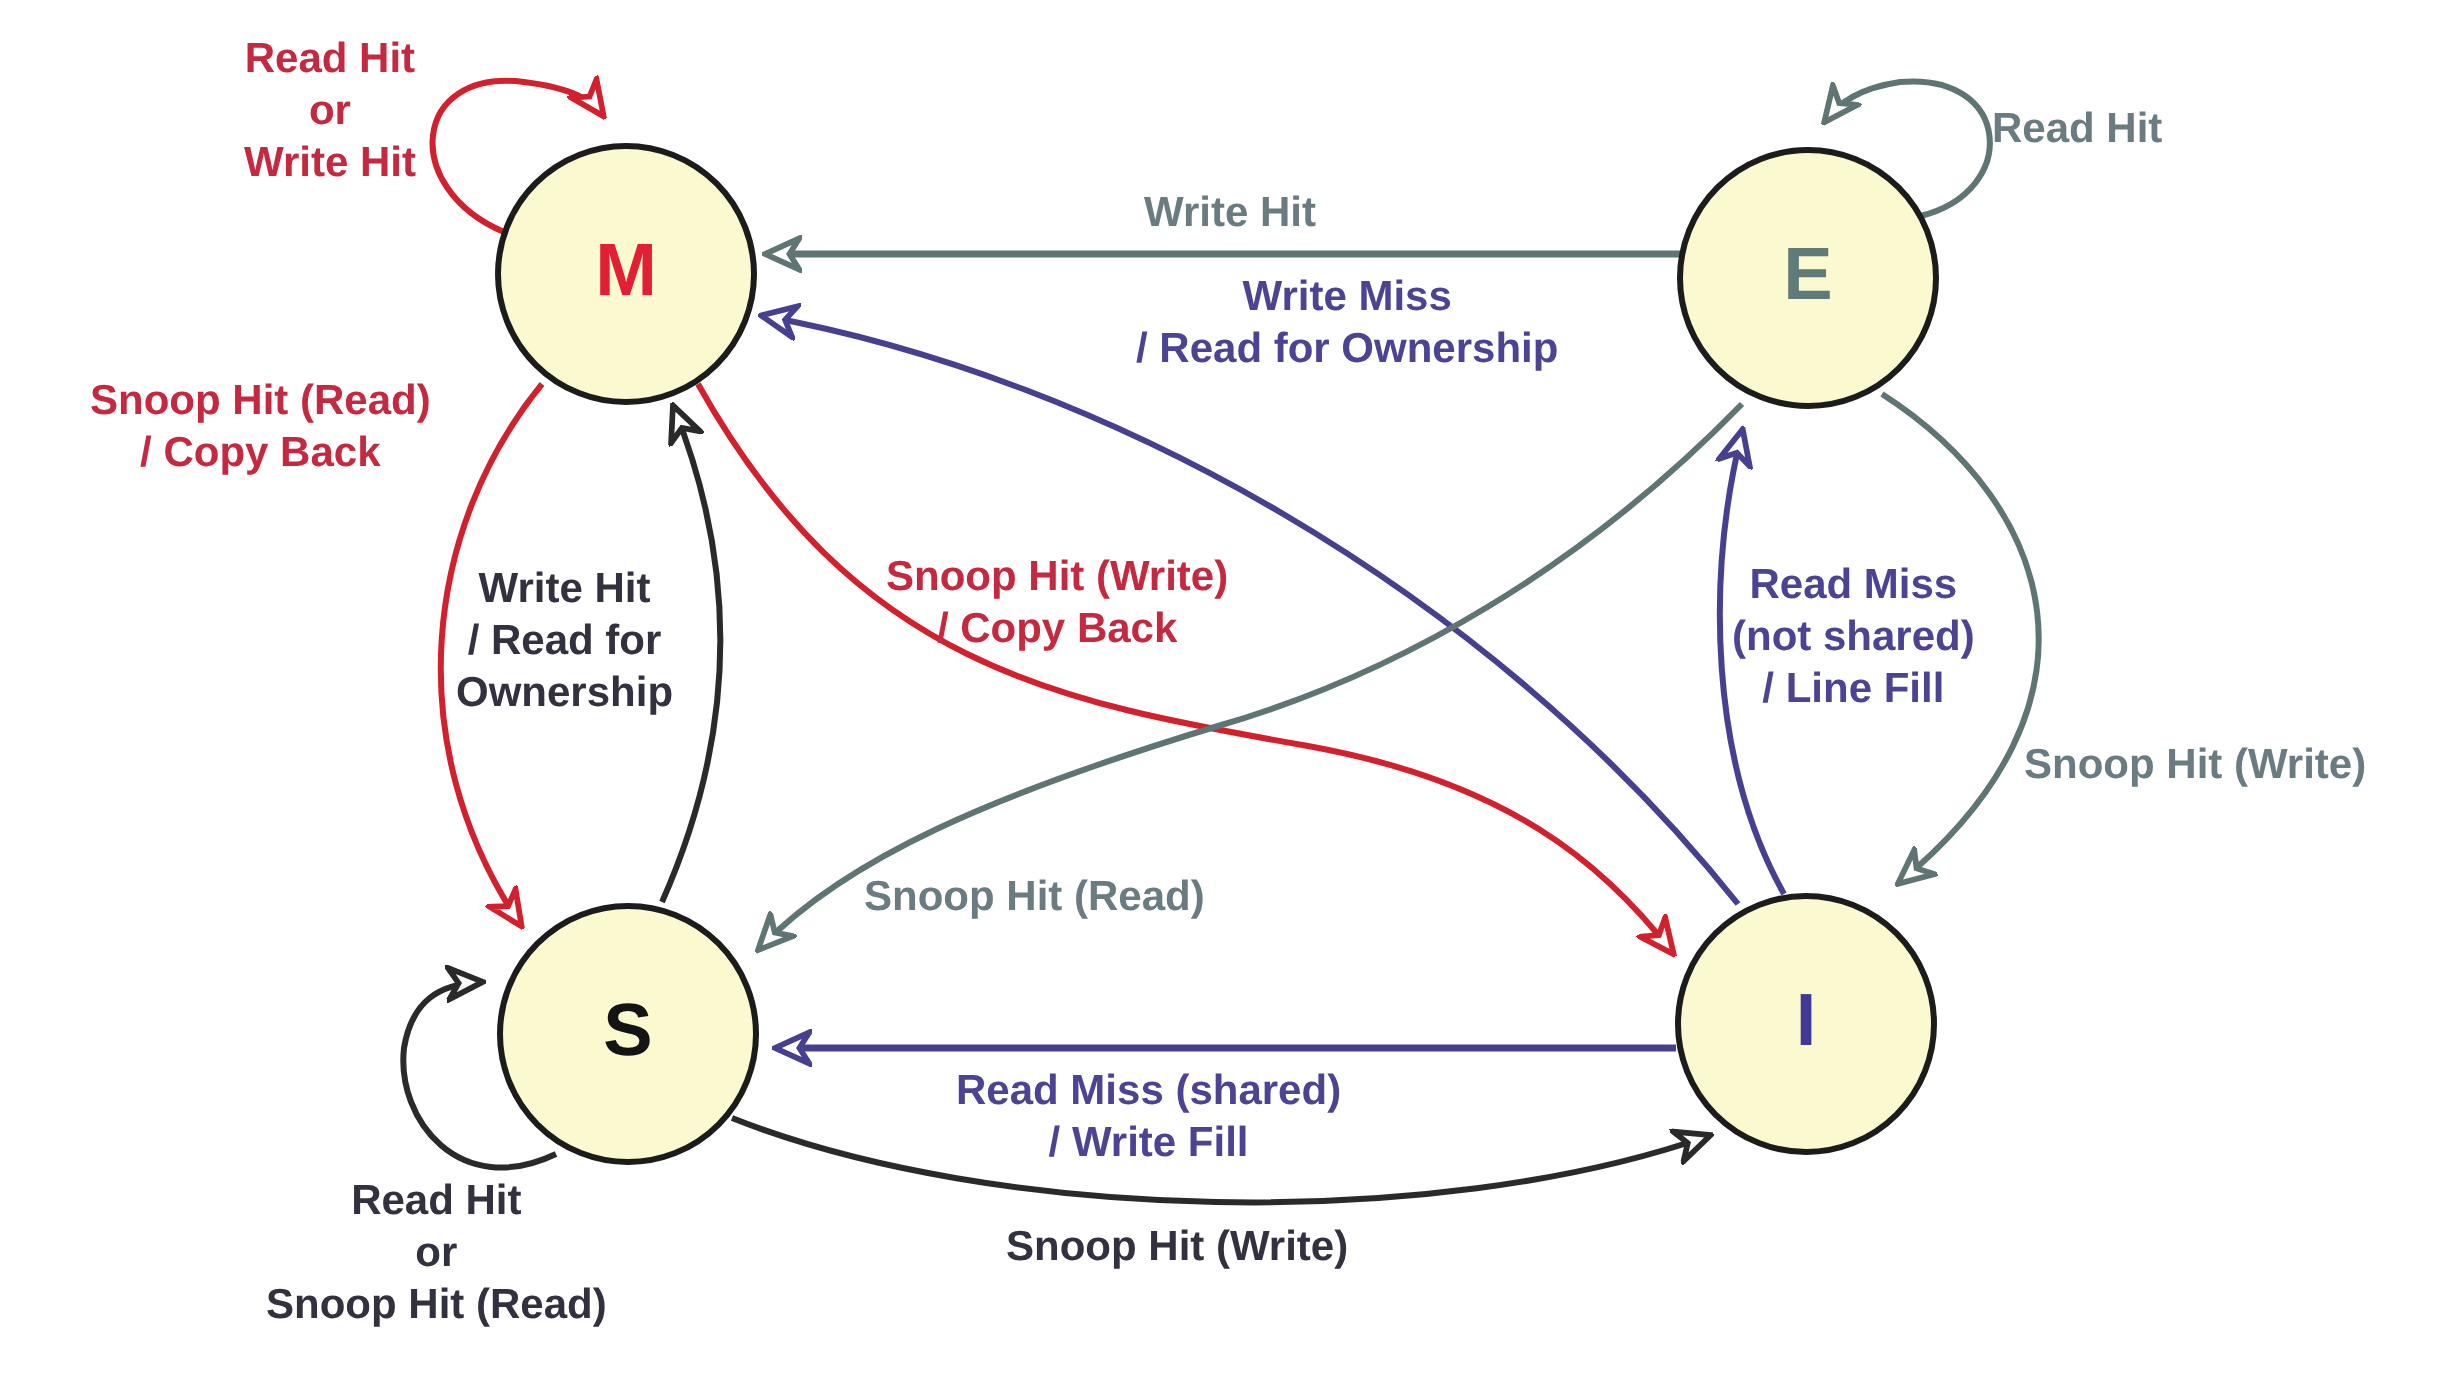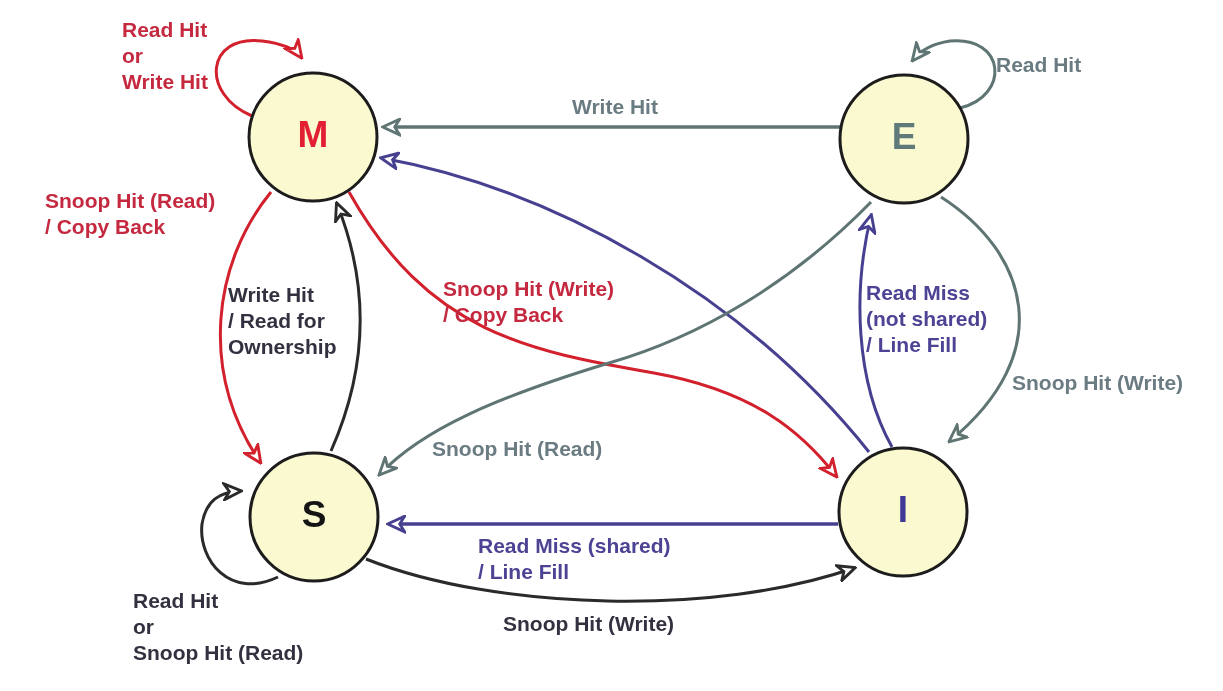--- a/index.html
+++ b/index.html
@@ -18,20 +18,21 @@
   .e-gray{stroke:var(--arrow-gray);}
   .e-purple{stroke:var(--arrow-purple);}
   .e-black{stroke:var(--arrow-black);}
   .lbl{
     position:absolute;
     font-weight:bold;
     font-size:21px;
     line-height:26px;
     white-space:pre-line;
     letter-spacing:0px;
+    text-align:center;
   }
   .c-red{color:var(--label-red);}
   .c-gray{color:var(--label-gray);}
   .c-purple{color:var(--label-purple);}
   .c-dark{color:var(--label-dark);}
   .letter{
     position:absolute;
     font-weight:bold;
     font-size:37px;
     transform:translate(-50%,-54%);
@@ -89,32 +90,34 @@
   <div class="letter l-m" style="left:313px;top:137px">M</div>
   <div class="letter l-e" style="left:904px;top:139px">E</div>
   <div class="letter l-s" style="left:314px;top:517px">S</div>
   <div class="letter l-i" style="left:903px;top:512px">I</div>
 
   <div class="lbl c-red" style="left:122px;top:17px">Read Hit
 or
 Write Hit</div>
   <div class="lbl c-gray" style="left:996px;top:52px">Read Hit</div>
   <div class="lbl c-gray" style="left:572px;top:94px">Write Hit</div>
+  <div class="lbl c-purple" style="left:568px;top:136px">Write Miss
+/ Read for Ownership</div>
   <div class="lbl c-red" style="left:45px;top:188px">Snoop Hit (Read)
 / Copy Back</div>
   <div class="lbl c-dark" style="left:228px;top:282px">Write Hit
 / Read for
 Ownership</div>
   <div class="lbl c-red" style="left:443px;top:276px">Snoop Hit (Write)
 / Copy Back</div>
   <div class="lbl c-purple" style="left:866px;top:280px">Read Miss
 (not shared)
 / Line Fill</div>
   <div class="lbl c-gray" style="left:1012px;top:370px">Snoop Hit (Write)</div>
   <div class="lbl c-gray" style="left:432px;top:436px">Snoop Hit (Read)</div>
   <div class="lbl c-purple" style="left:478px;top:533px">Read Miss (shared)
-/ Line Fill</div>
+/ Write Fill</div>
   <div class="lbl c-dark" style="left:503px;top:611px">Snoop Hit (Write)</div>
   <div class="lbl c-dark" style="left:133px;top:588px">Read Hit
 or
 Snoop Hit (Read)</div>
 
 </div>
 
 </body></html>

